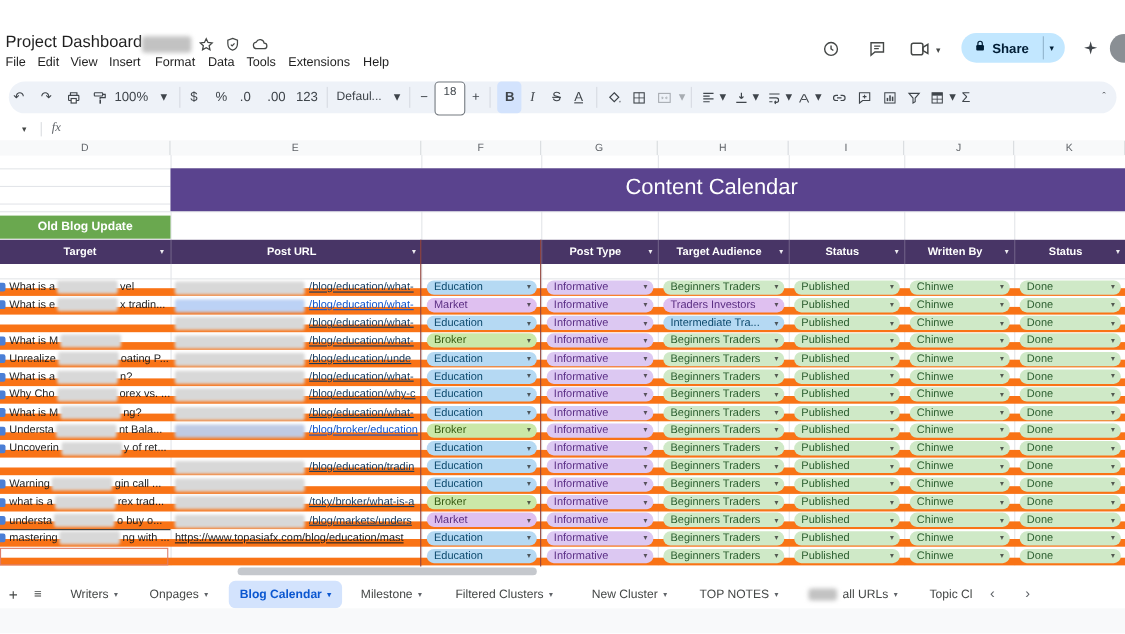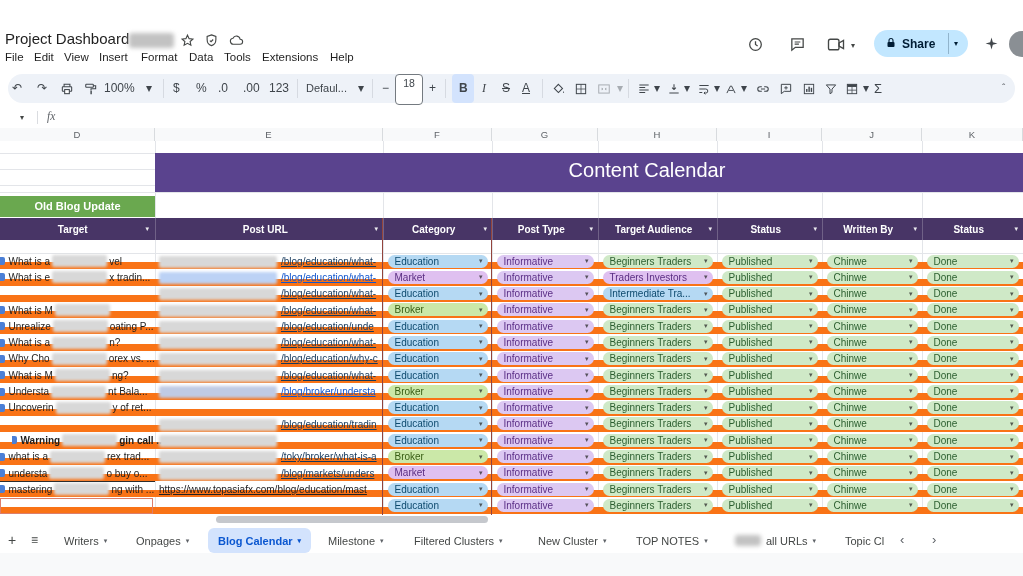--- a/index.html
+++ b/index.html
@@ -302,24 +302,20 @@
   <div id="oldblog" class="abs">Old Blog Update</div>
   <div id="hdrrow" class="abs">
       <div class="abs hdrcell" style="left: 0px; width: 155px;">
         <span class="t">Target</span>
         <span class="c">▾</span>
       </div>
       <div class="abs hdrcell" style="left: 155px; width: 228px;">
         <span class="t">Post URL</span>
         <span class="c">▾</span>
       </div>
-      <div class="abs hdrcell" style="left: 383px; width: 109px;">
-        <span class="t">Category</span>
-        <span class="c">▾</span>
-      </div>
       <div class="abs hdrcell" style="left: 492px; width: 106px;">
         <span class="t">Post Type</span>
         <span class="c">▾</span>
       </div>
       <div class="abs hdrcell" style="left: 598px; width: 119px;">
         <span class="t">Target Audience</span>
         <span class="c">▾</span>
       </div>
       <div class="abs hdrcell" style="left: 717px; width: 105px;">
         <span class="t">Status</span>
@@ -714,21 +710,21 @@
       </div>
       <div class="row">
         <div class="cell topic" style="left: 0px; width: 155px;">
           <span class="doc-chip-ic"></span>
           <span>Understa</span>
           <span class="tblur"></span>
           <span>nt Bala...</span>
         </div>
         <div class="cell url" style="left: 155px; width: 228px;">
           <span class="ublur" style="background: rgb(192, 203, 228);"></span>
-          <span class="tail" style="color: rgb(17, 85, 204);">/blog/broker/understa</span>
+          <span class="tail" style="color: rgb(17, 85, 204);">/blog/broker/education</span>
         </div>
         <div class="cell" style="left: 383px; width: 109px;">
           <div class="chip" style="background: rgb(203, 232, 168); color: rgb(55, 92, 19);">
             <span>Broker</span>
             <span class="cv">▾</span>
           </div>
         </div>
         <div class="cell" style="left: 492px; width: 106px;">
           <div class="chip" style="background: rgb(220, 200, 242); color: rgb(91, 47, 134);">
             <span>Informative</span>
@@ -840,21 +836,21 @@
           </div>
         </div>
         <div class="cell" style="left: 922px; width: 101px;">
           <div class="chip" style="background: rgb(207, 233, 199); color: rgb(43, 94, 47);">
             <span>Done</span>
             <span class="cv">▾</span>
           </div>
         </div>
       </div>
       <div class="row">
-        <div class="cell topic" style="left: 12px; width: 155px; font-weight: bold;">
+        <div class="cell topic" style="left: 0px; width: 155px;">
           <span class="doc-chip-ic"></span>
           <span>Warning </span>
           <span class="tblur"></span>
           <span>gin call ...</span>
         </div>
         <div class="cell url" style="left: 155px; width: 228px;">
           <span class="ublur" style="background: rgb(216, 216, 216);"></span>
         </div>
         <div class="cell" style="left: 383px; width: 109px;">
           <div class="chip" style="background: rgb(181, 217, 243); color: rgb(13, 74, 110);">

